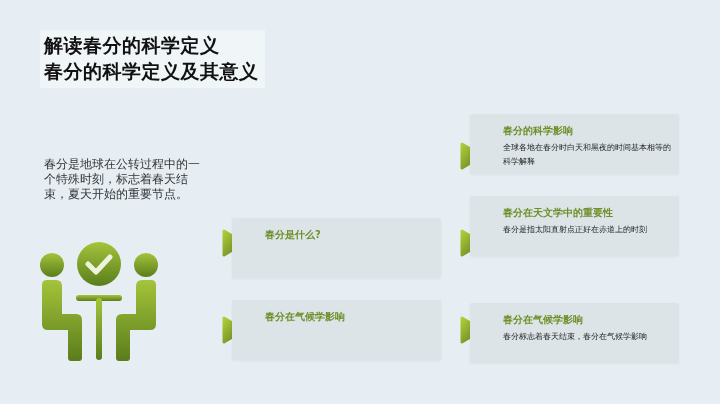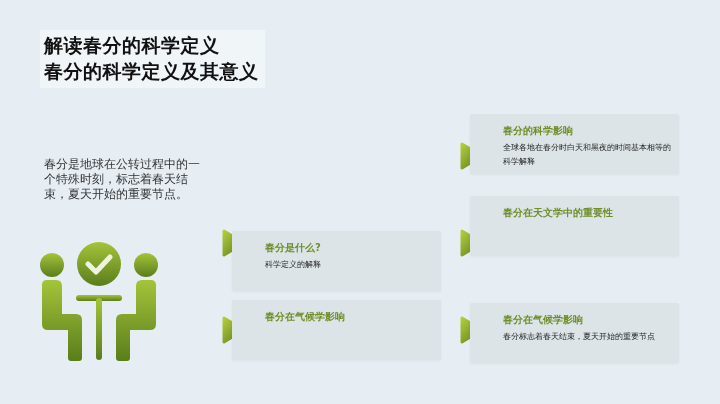--- a/index.html
+++ b/index.html
@@ -74,23 +74,22 @@
 
   <path d="M118 45 Q118 40 113 40 L104 40 Q98 40 98 46 L98 74 L84 74 Q78 74 78 80 L78 118 Q78 121 81 121 L89 121 Q92 121 92 118 L92 90 L112 90 Q118 90 118 84 Z" fill="url(#figGrad)"></path>
 
   <rect x="38" y="55" width="46" height="6" rx="3" fill="url(#figGrad)"></rect>
   <rect x="58" y="58" width="6" height="62" rx="3" fill="url(#figGrad)"></rect>
 </svg>
 
 <svg class="arrow" style="left:222px; top:229px;" viewBox="0 0 24 28">
     <path d="M2 2 L22 14 L2 26 Z" fill="url(#triGrad)" stroke="url(#triGrad)" stroke-width="3" stroke-linejoin="round"></path>
   </svg>
-<div class="card" style="left:232px; top:231px;">
+<div class="card" style="left:232px; top:218px;">
   <div class="head">春分是什么?</div>
-  <div class="desc">科学定义的解释</div>
 </div>
 
 <svg class="arrow" style="left:222px; top:316px;" viewBox="0 0 24 28">
     <path d="M2 2 L22 14 L2 26 Z" fill="url(#triGrad)" stroke="url(#triGrad)" stroke-width="3" stroke-linejoin="round"></path>
   </svg>
 <div class="card" style="left:232px; top:300px;">
   <div class="head">春分在气候学影响</div>
 </div>
 
 <svg class="arrow" style="left:460px; top:142px;" viewBox="0 0 24 28">
@@ -99,21 +98,22 @@
 <div class="card" style="left:470px; top:114px;">
   <div class="head">春分的科学影响</div>
   <div class="desc">全球各地在春分时白天和黑夜的时间基本相等的科学解释</div>
 </div>
 
 <svg class="arrow" style="left:460px; top:229px;" viewBox="0 0 24 28">
     <path d="M2 2 L22 14 L2 26 Z" fill="url(#triGrad)" stroke="url(#triGrad)" stroke-width="3" stroke-linejoin="round"></path>
   </svg>
 <div class="card" style="left:470px; top:196px;">
   <div class="head">春分在天文学中的重要性</div>
+  <div class="desc">春分是指太阳直射点正好在赤道上的时刻</div>
 </div>
 
 <svg class="arrow" style="left:460px; top:316px;" viewBox="0 0 24 28">
     <path d="M2 2 L22 14 L2 26 Z" fill="url(#triGrad)" stroke="url(#triGrad)" stroke-width="3" stroke-linejoin="round"></path>
   </svg>
 <div class="card" style="left:470px; top:303px;">
   <div class="head">春分在气候学影响</div>
-  <div class="desc">春分标志着春天结束，夏天开始的重要节点</div>
+  <div class="desc">春分标志着春天结束，春分在气候学影响</div>
 </div>
 
 </body></html>

